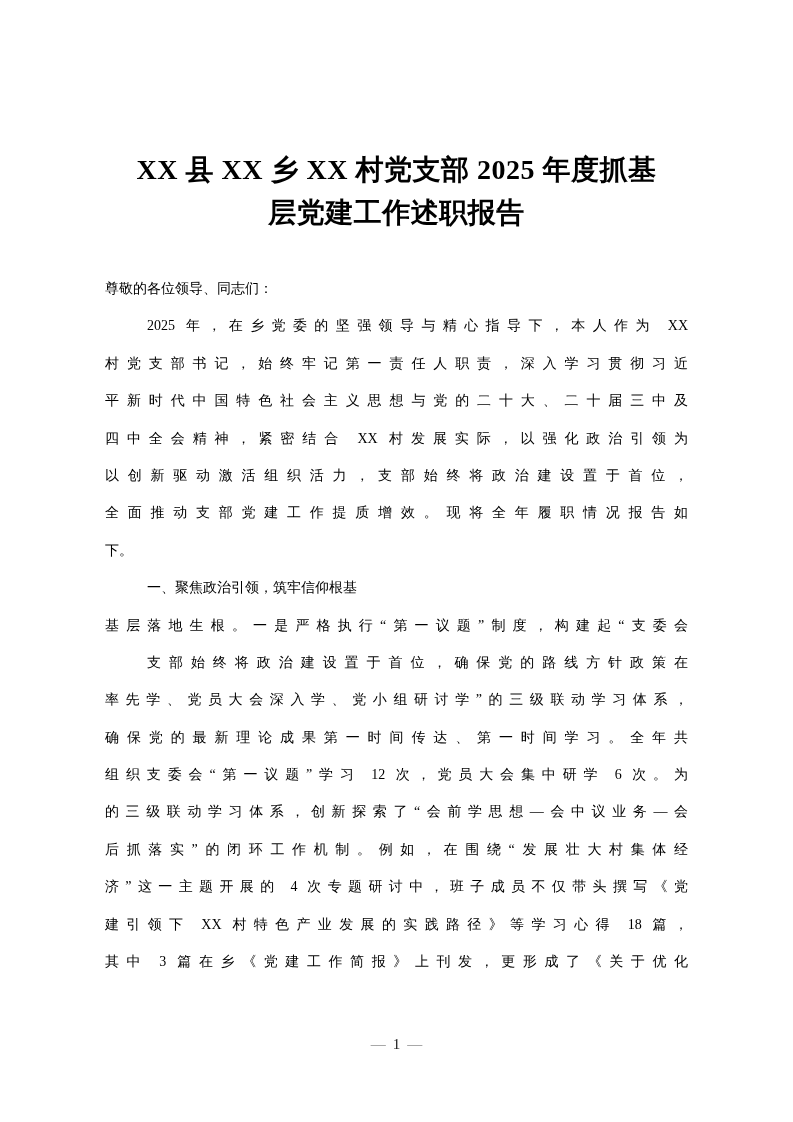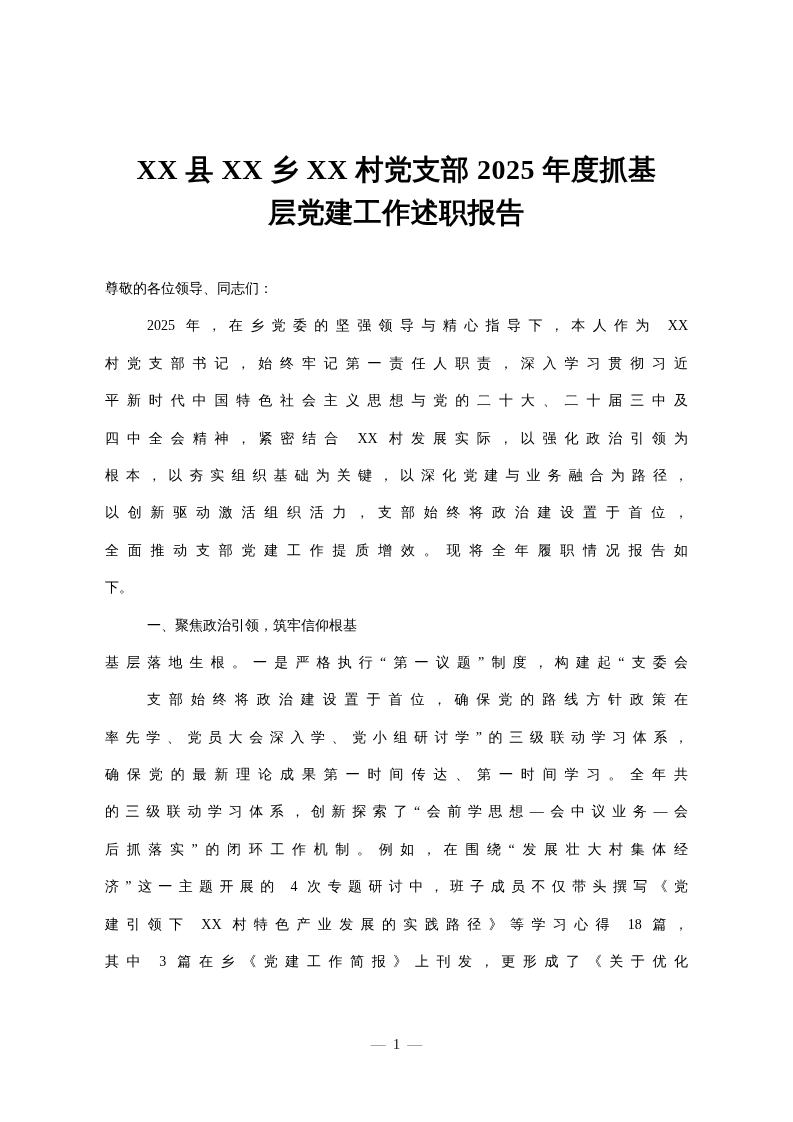--- a/index.html
+++ b/index.html
@@ -76,29 +76,29 @@
     <div>XX 县 XX 乡 XX 村党支部 2025 年度抓基</div>
     <div>层党建工作述职报告</div>
   </div>
 
   <div class="doc-body">
       <div class="line no-stretch"><span>尊敬的各位领导、同志们：</span></div>
       <div class="line indent"><span>2025 年，在乡党委的坚强领导与精心指导下，本人作为 XX</span></div>
       <div class="line"><span>村党支部书记，始终牢记第一责任人职责，深入学习贯彻习近</span></div>
       <div class="line"><span>平新时代中国特色社会主义思想与党的二十大、二十届三中及</span></div>
       <div class="line"><span>四中全会精神，紧密结合 XX 村发展实际，以强化政治引领为</span></div>
-      <div class="line"><span>根本，以夯实组织基础为关键，以深化党建与业务融合为路径，</span></div>
       <div class="line"><span>以创新驱动激活组织活力，支部始终将政治建设置于首位，</span></div>
       <div class="line"><span>全面推动支部党建工作提质增效。现将全年履职情况报告如</span></div>
       <div class="line no-stretch"><span>下。</span></div>
       <div class="line indent no-stretch"><span class="b">一、聚焦政治引领，筑牢信仰根基</span></div>
       <div class="line"><span>基层落地生根。</span><span class="b">一是</span><span>严格执行“第一议题”制度，构建起“支委会</span></div>
       <div class="line indent"><span>支部始终将政治建设置于首位，确保党的路线方针政策在</span></div>
       <div class="line"><span>率先学、党员大会深入学、党小组研讨学”的三级联动学习体系，</span></div>
       <div class="line"><span>确保党的最新理论成果第一时间传达、第一时间学习。全年共</span></div>
+      <div class="line"><span>组织支委会“第一议题”学习 12 次，党员大会集中研学 6 次。为</span></div>
       <div class="line"><span>的三级联动学习体系，创新探索了“会前学思想—会中议业务—会</span></div>
       <div class="line"><span>后抓落实”的闭环工作机制。例如，在围绕“发展壮大村集体经</span></div>
       <div class="line"><span>济”这一主题开展的 4 次专题研讨中，班子成员不仅带头撰写《党</span></div>
       <div class="line"><span>建引领下 XX 村特色产业发展的实践路径》等学习心得 18 篇，</span></div>
       <div class="line"><span>其中 3 篇在乡《党建工作简报》上刊发，更形成了《关于优化</span></div>
     </div>
 
   <div class="footer">
     <span class="dash">—</span><span class="pagenum">1</span><span class="dash">—</span>
   </div>

